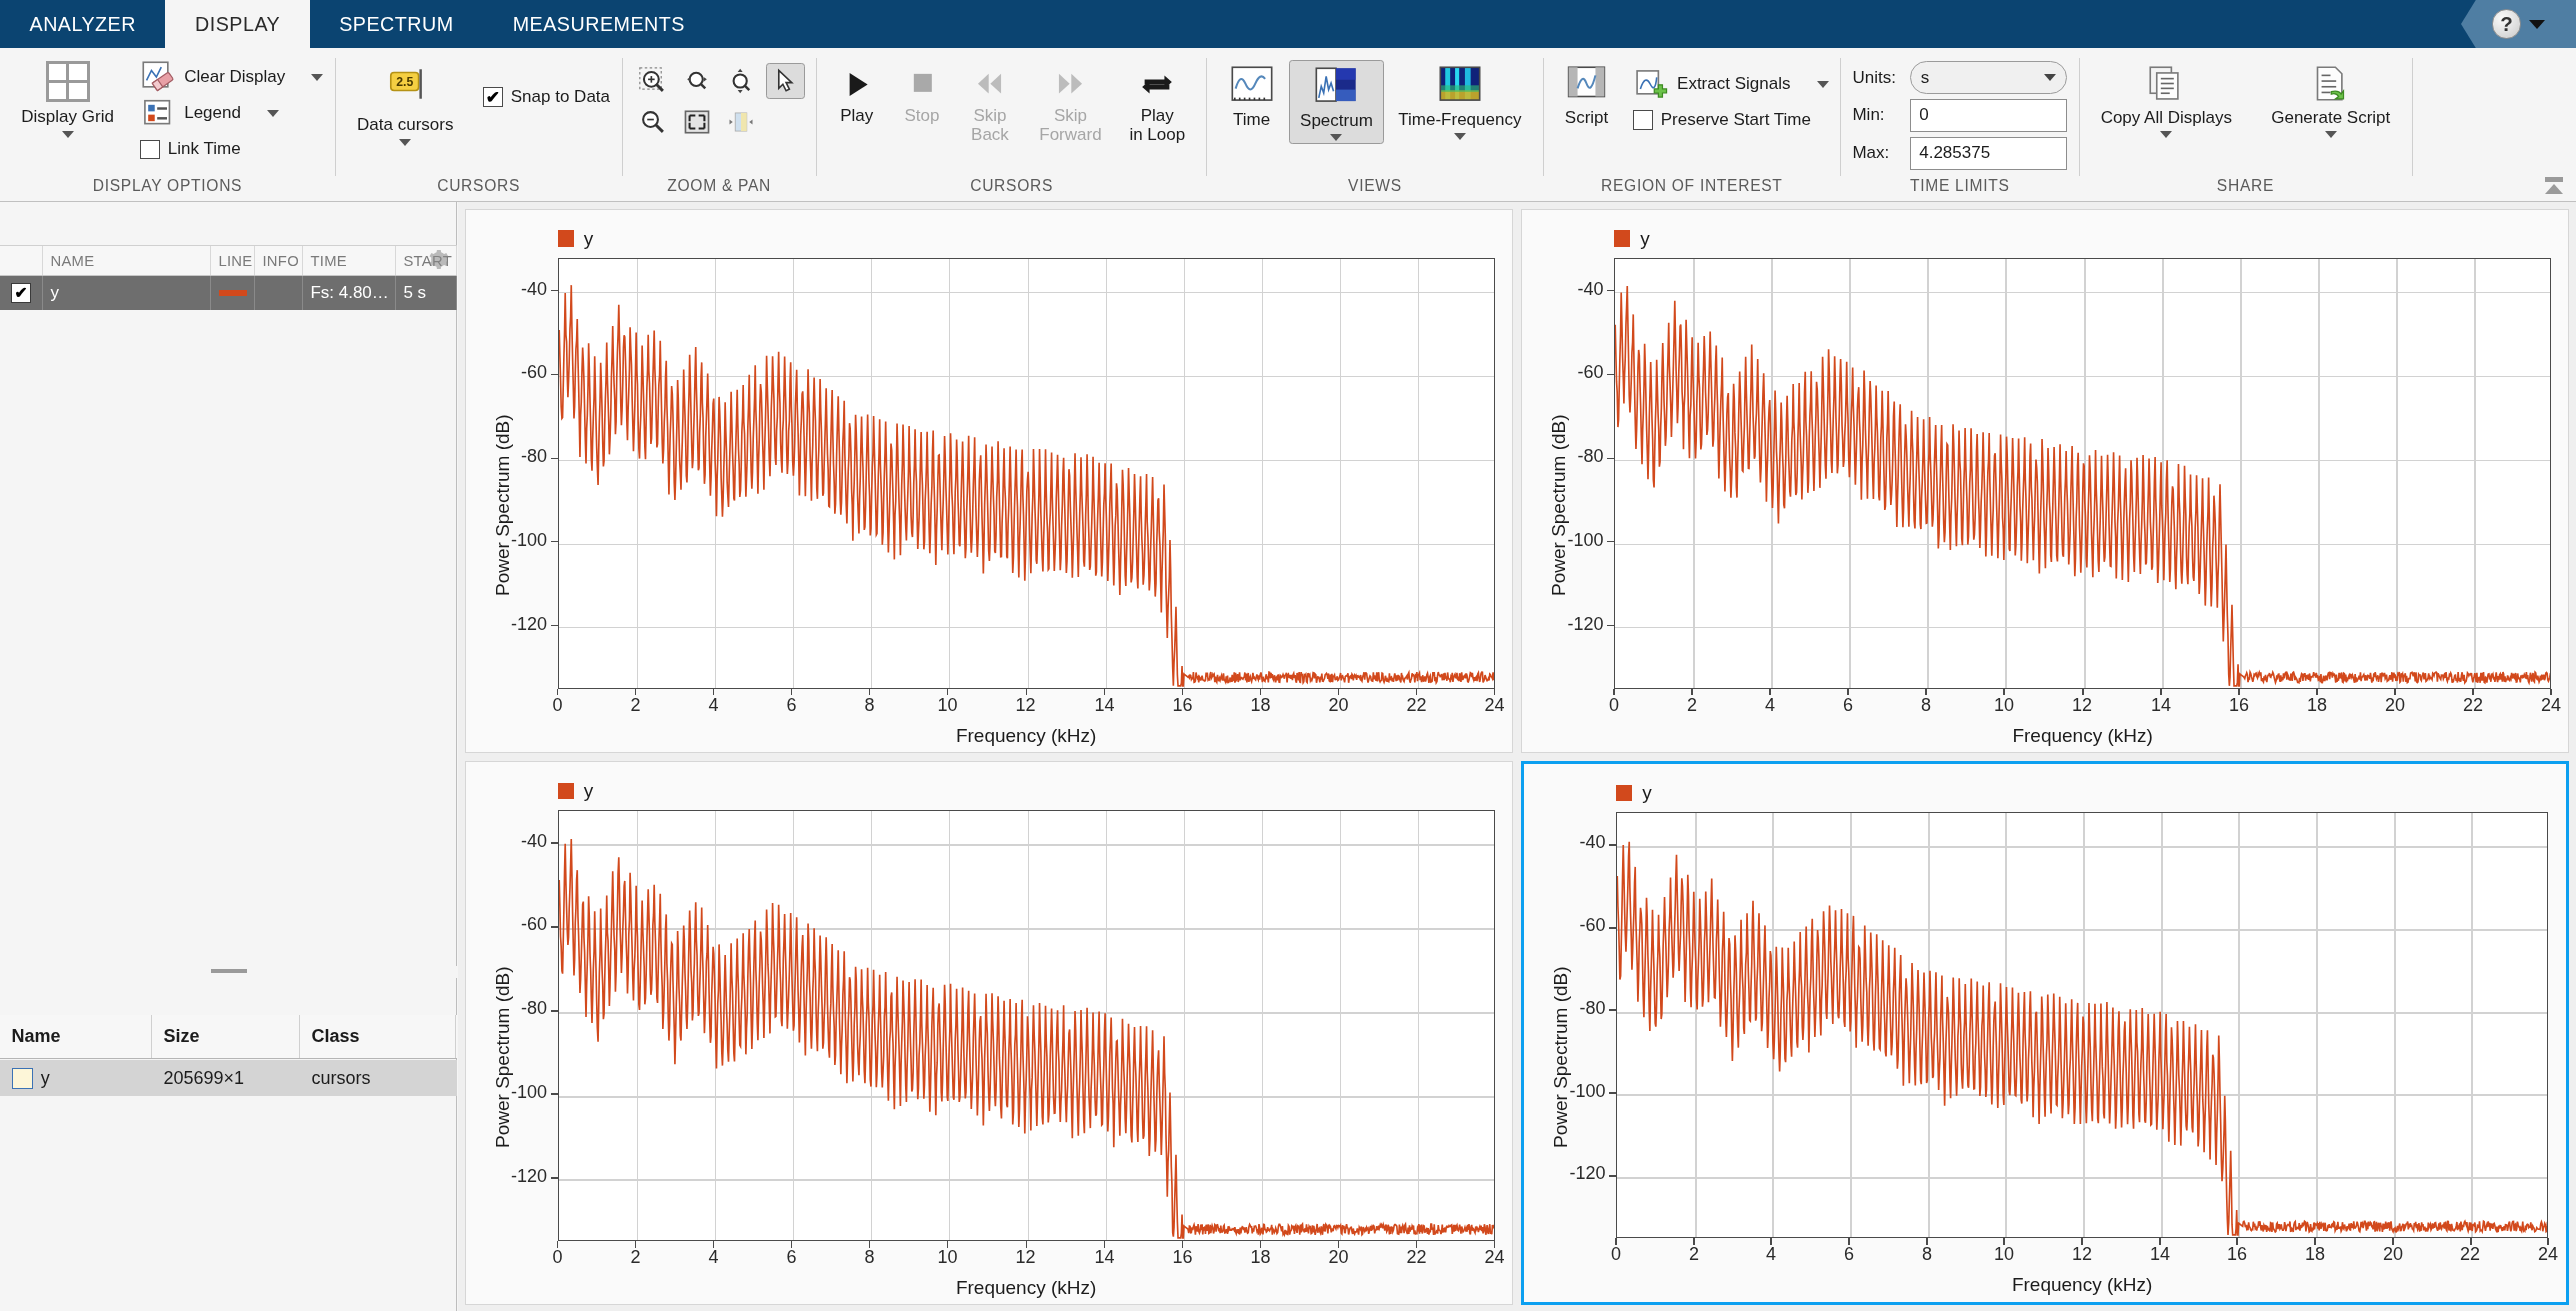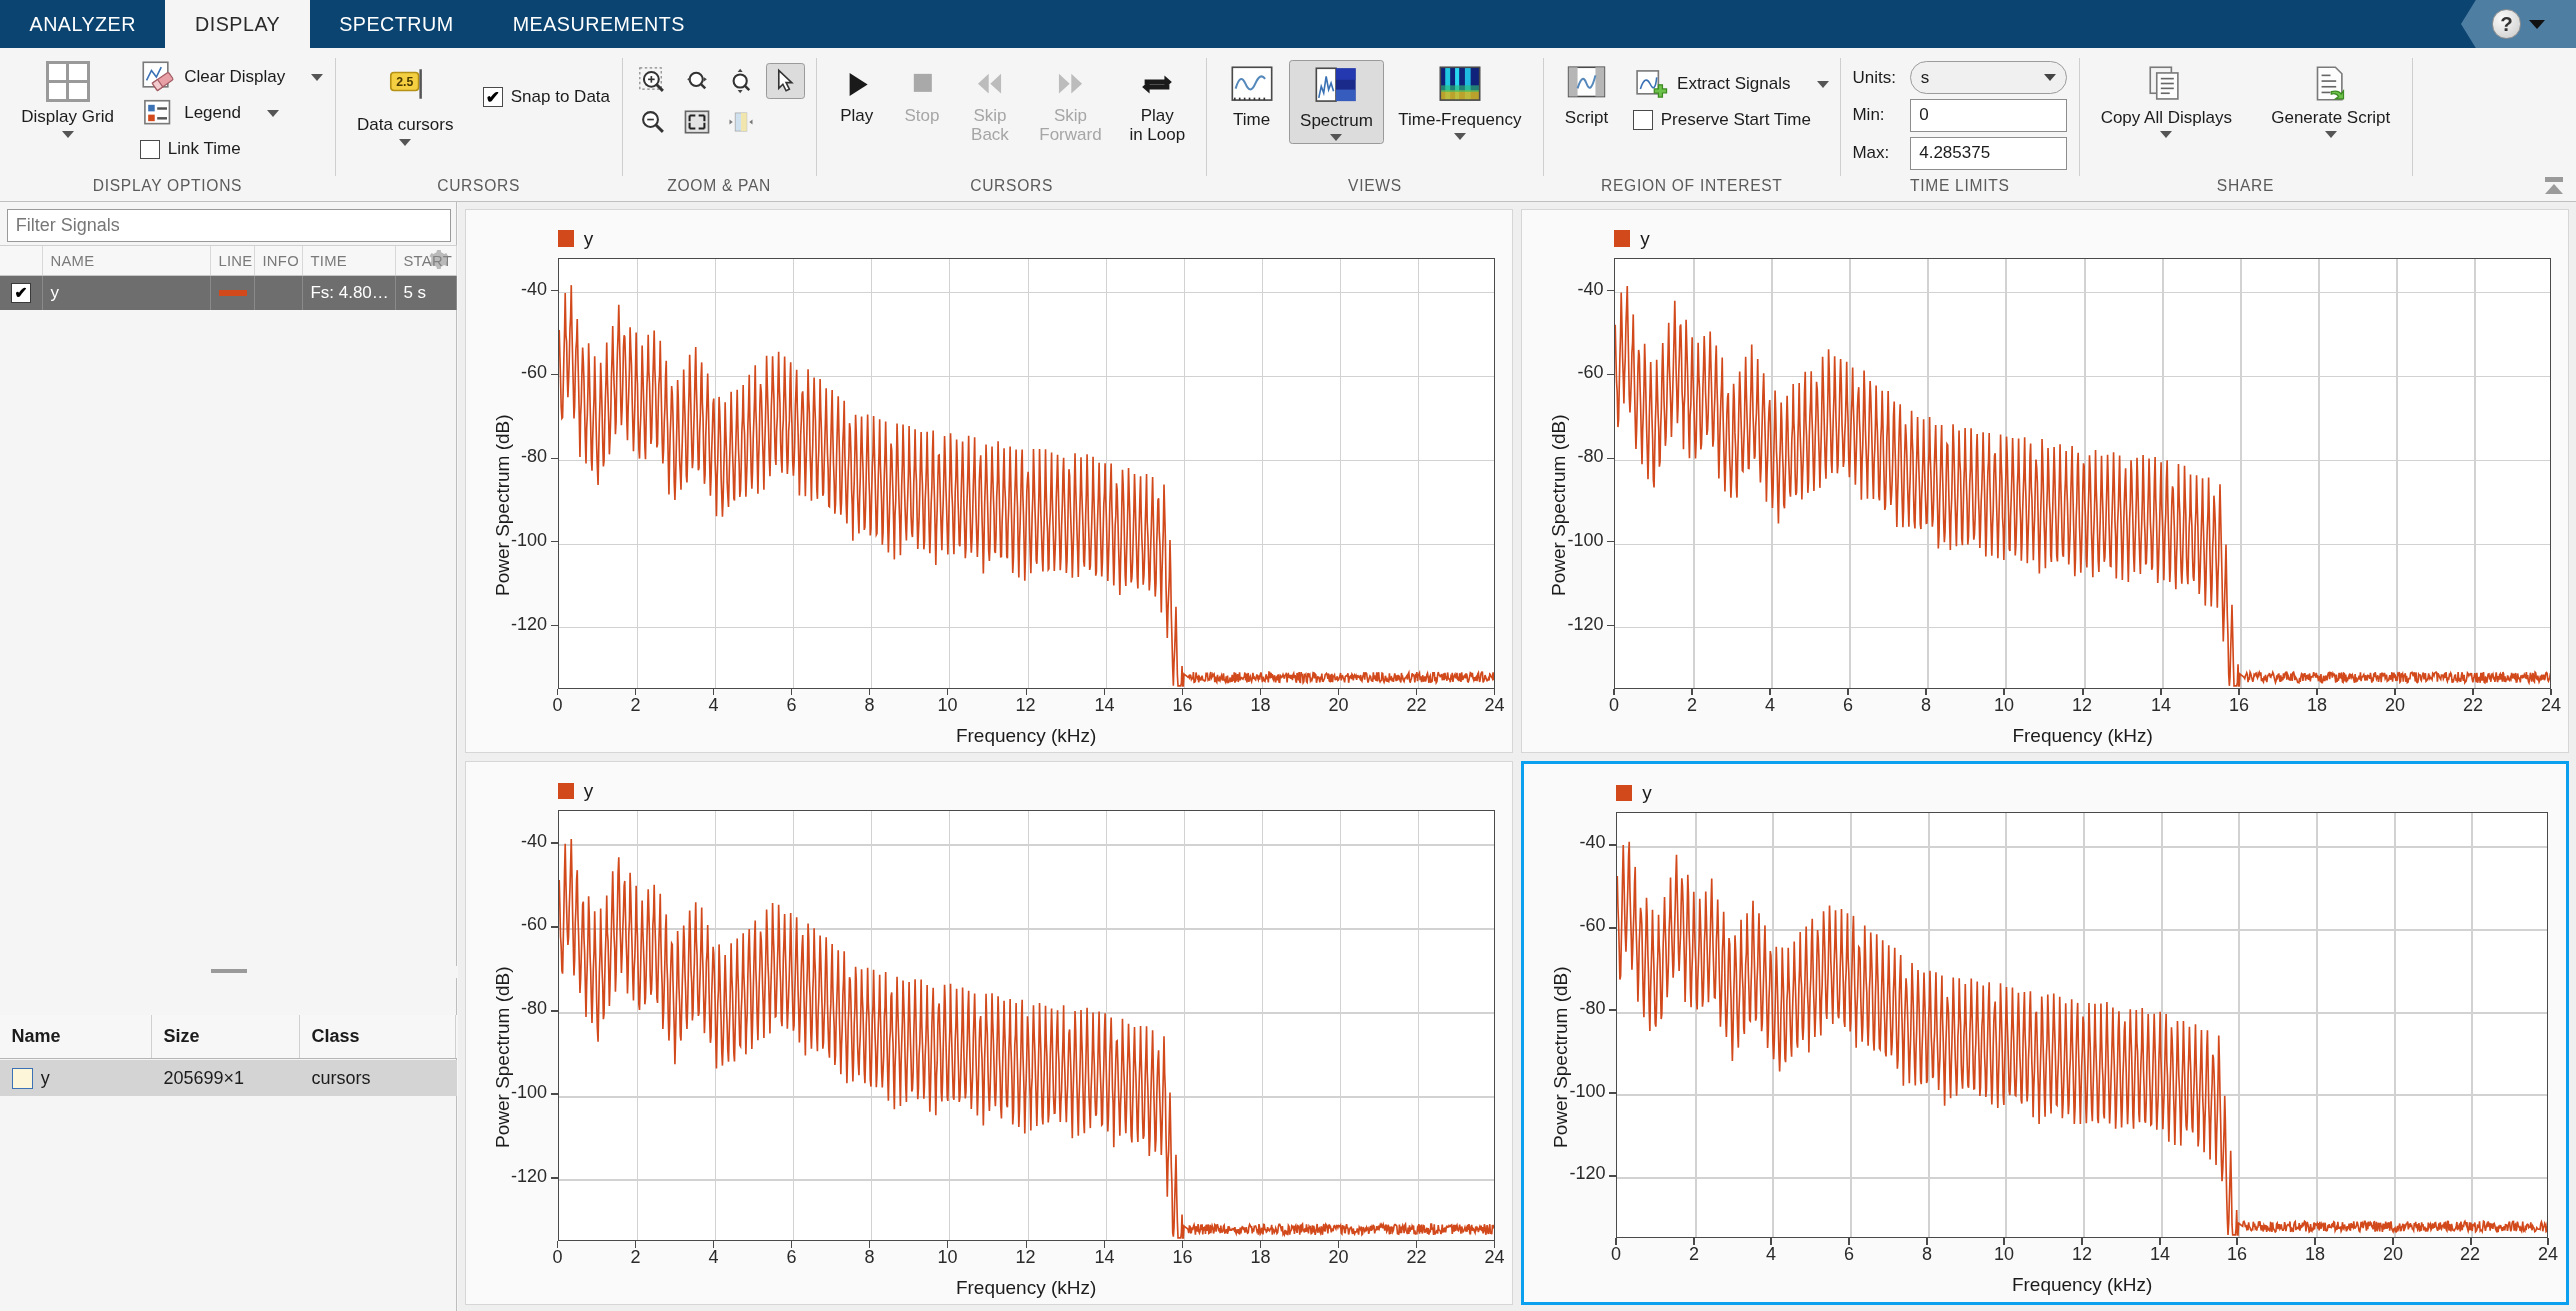--- a/index.html
+++ b/index.html
@@ -504,21 +504,20 @@
   </div>
   <div class="group-sep"></div>
 
   <div id="ribbon-collapse">
     <div class="bar"></div>
       <div class="tri"></div>
   </div>
 </div>
 
 <div id="leftpanel">
-  <div id="filter-input">Filter Signals</div>
 
   <div id="sig-head">
     <div class="hc" style="width:43px"></div>
     <div class="hc" style="width:168px">NAME</div>
     <div class="hc" style="width:44px">LINE</div>
     <div class="hc" style="width:48px">INFO</div>
     <div class="hc" style="width:93px">TIME</div>
     <div class="hc" style="width:61px">START</div>
   </div>
   <svg class="gear" viewBox="0 0 24 24">

